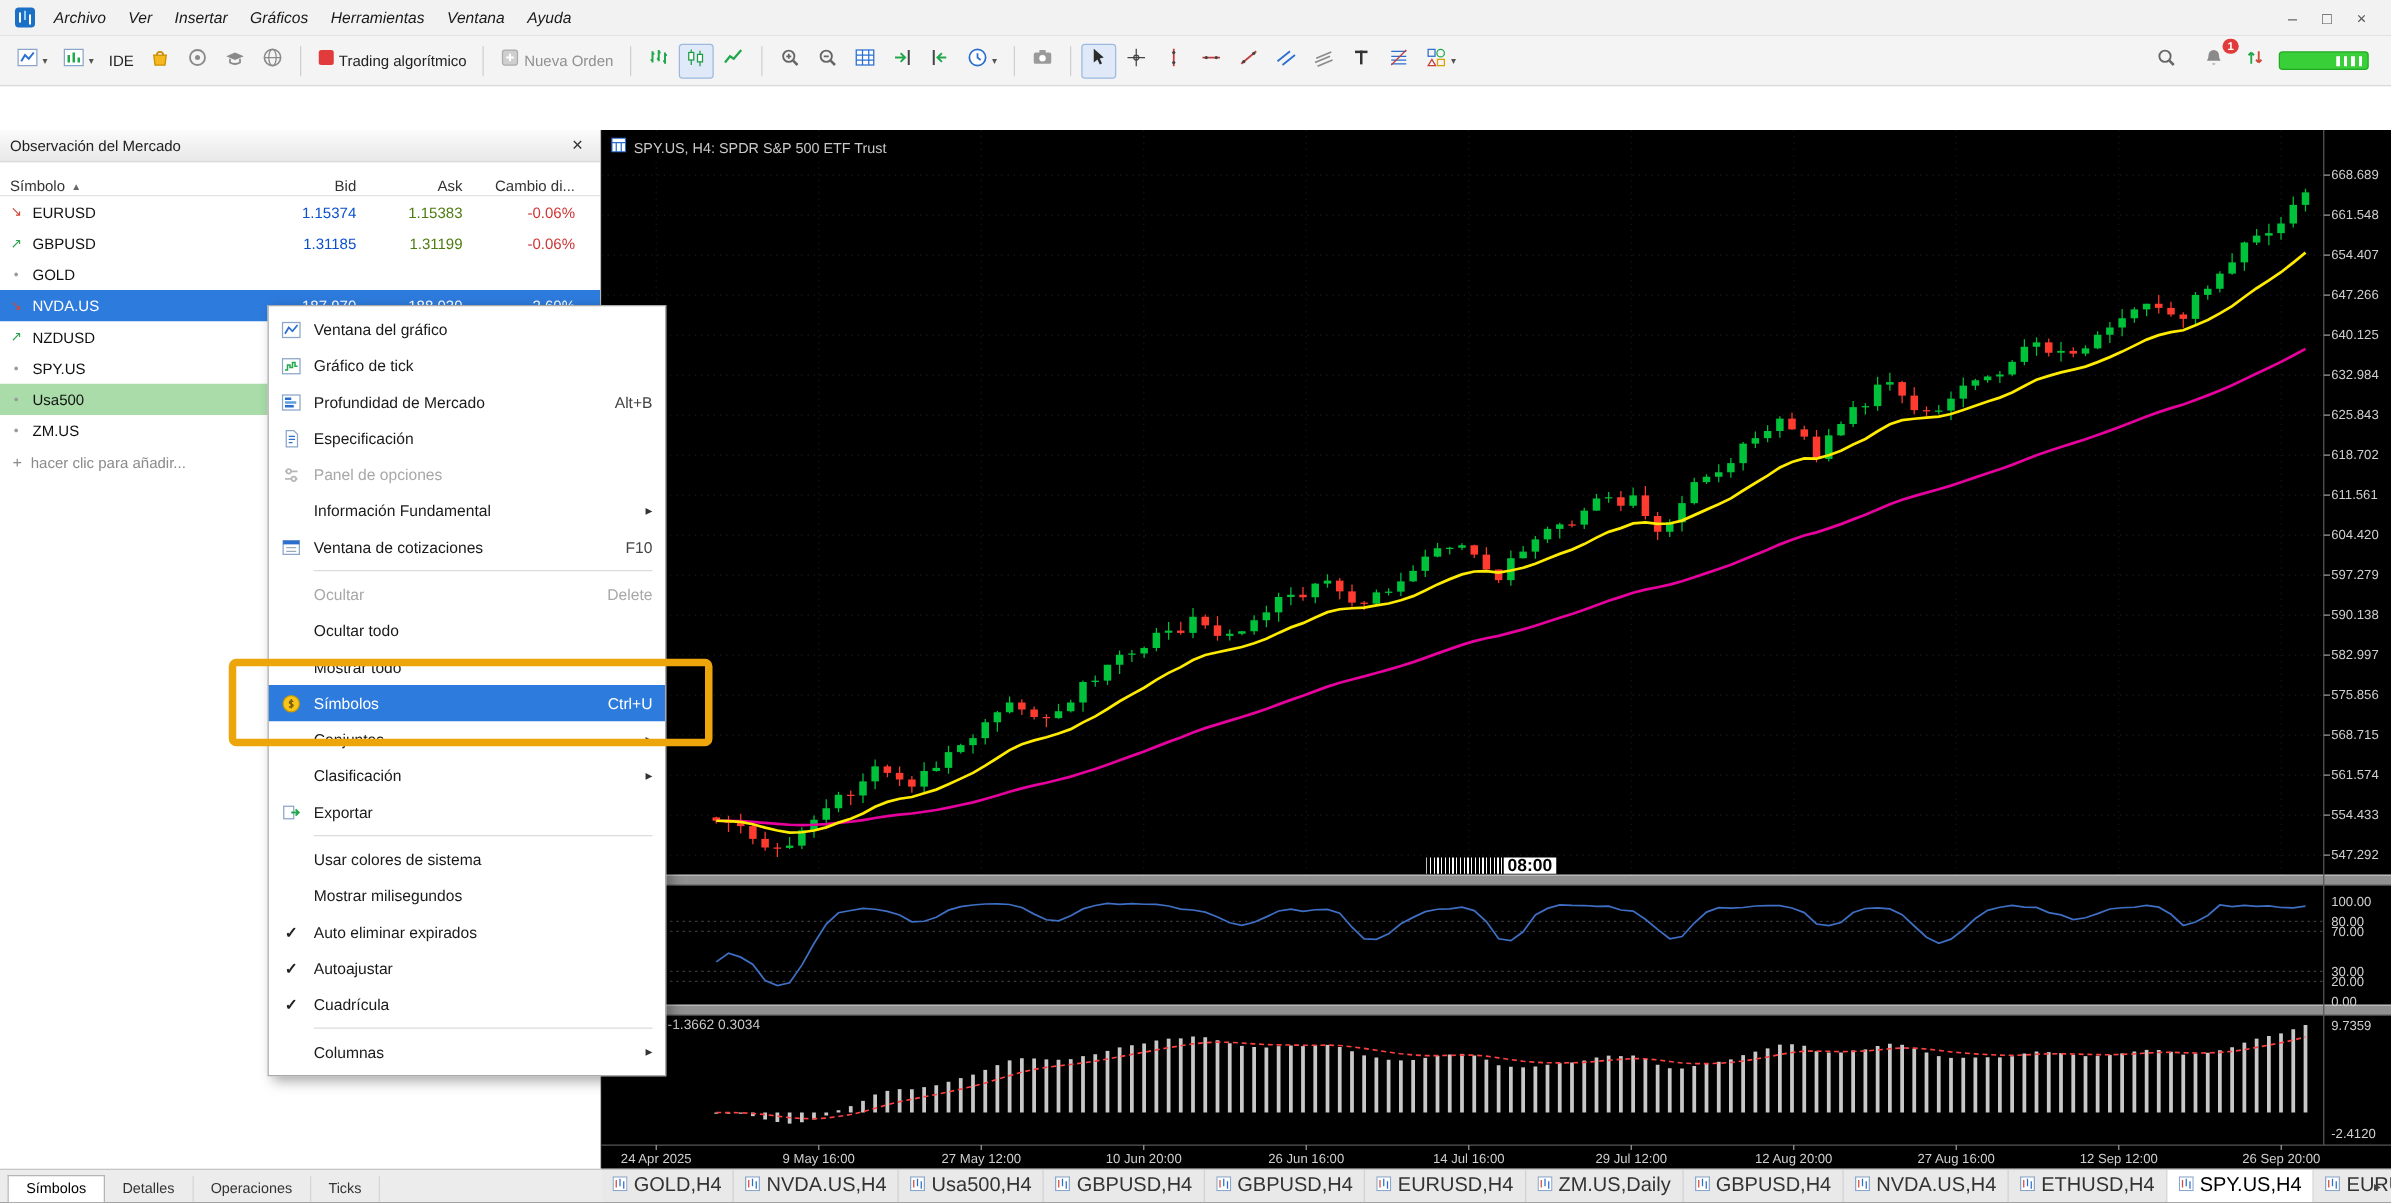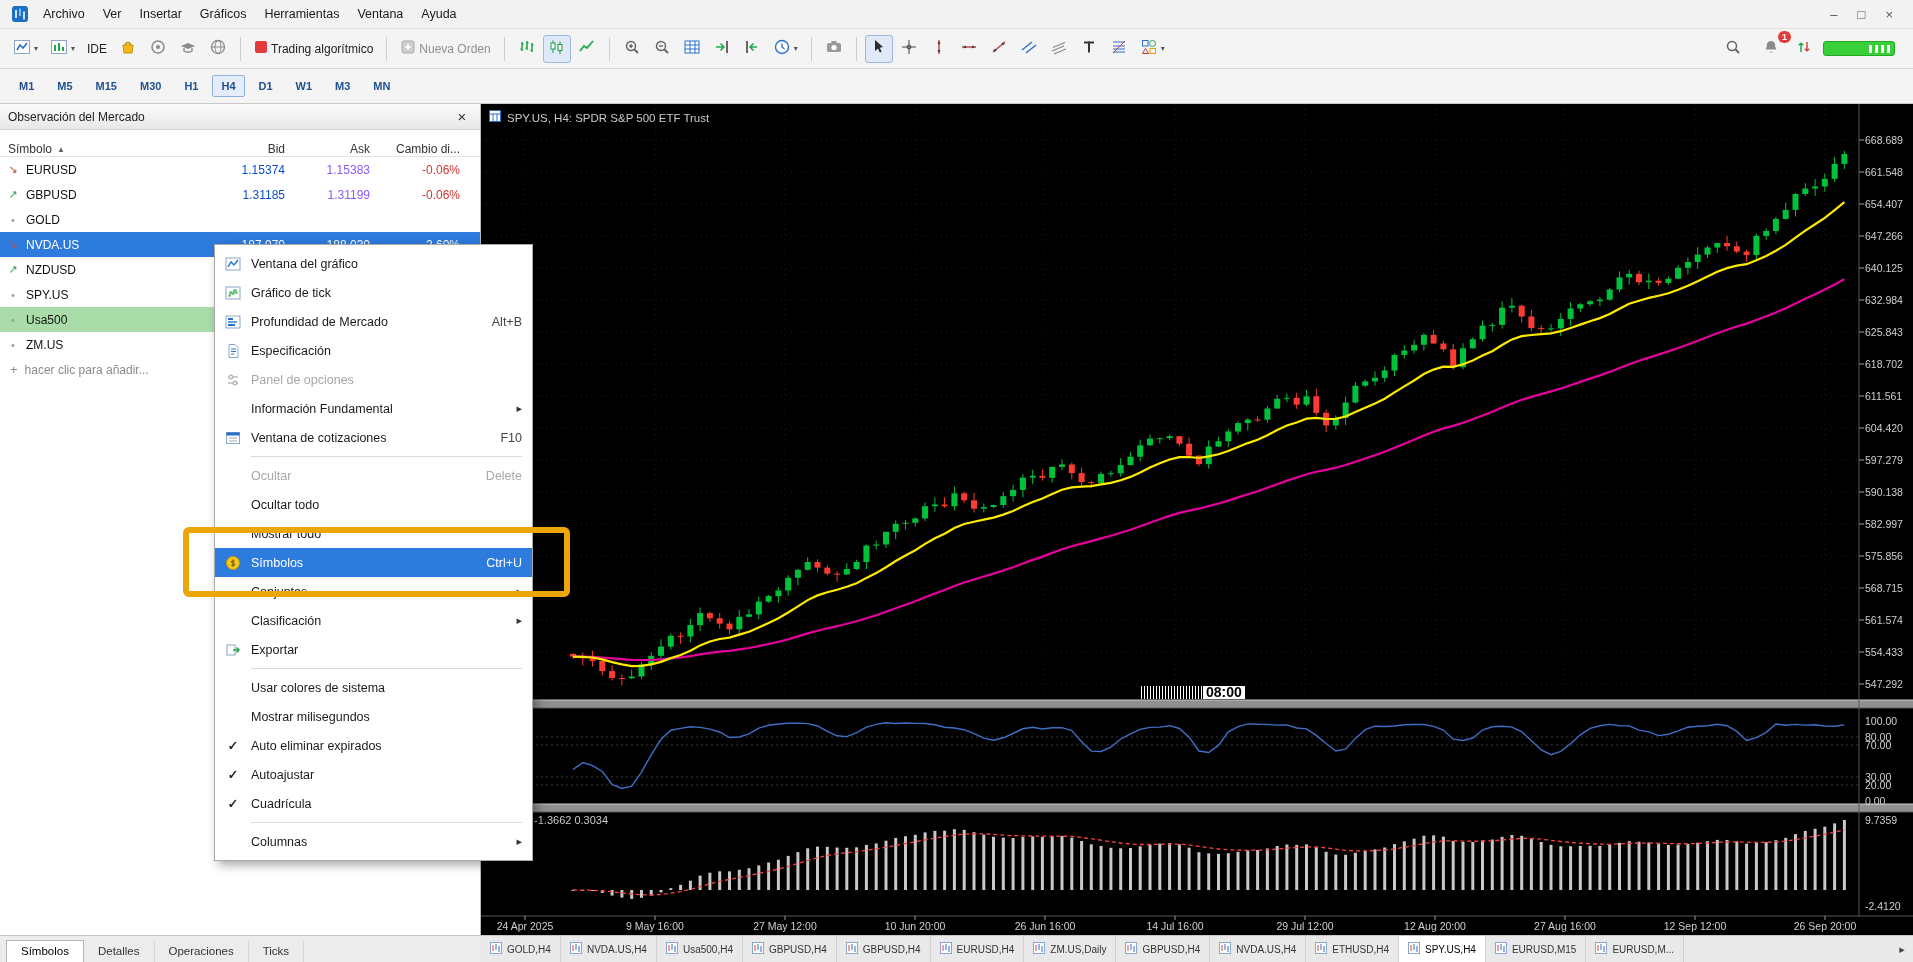--- a/index.html
+++ b/index.html
@@ -41,21 +41,21 @@
   .mwc-sym{width:190px;padding-left:8px;display:flex;align-items:center;gap:5px}
   .sort-arrow{font-size:8px;color:#666}
   .mwc-bid{width:95px;text-align:right}
   .mwc-ask{width:85px;text-align:right}
   .mwc-chg{width:100px;text-align:right;padding-right:10px}
   .mw-row{height:25px;display:flex;align-items:center;font-size:12px}
   .mw-ic{width:26px;text-align:center;font-size:11px}
   .tr-up{color:#2da44e}.tr-down{color:#d04a3a}.tr-dot{color:#9a9a9a}
   .mw-sym{width:164px;color:#111}
   .mw-bid{width:95px;text-align:right;color:#0b50cc}
-  .mw-ask{width:85px;text-align:right;color:#8b5cf6}
+  .mw-ask{width:85px;text-align:right;color:#4d7c0f}
   .mw-chg{width:100px;text-align:right;color:#cf3434;padding-right:10px}
   .mw-row.selected{background:#2d7bdd}
   .mw-row.selected .mw-sym,.mw-row.selected .mw-bid,.mw-row.selected .mw-ask,.mw-row.selected .mw-chg{color:#fff}
   .mw-row.group{background:#a9dca9}
   #mw-hint{height:25px;display:flex;align-items:center;color:#8a8a8a;font-size:12px;padding-left:10px;gap:7px}
   #mw-hint .plus{color:#8a8a8a;font-size:13px}
 
   
   #chart-panel{position:absolute;left:481px;top:104px;width:1432px;height:831px;background:#000}
   #chart-svg{position:absolute;left:0;top:0}
@@ -65,21 +65,21 @@
   #ind2-label{position:absolute;left:6px;top:710px;font-size:11px;color:#c9c9c9;z-index:3}
   #time-marker{position:absolute;left:660px;top:582px;height:13px;display:flex;z-index:3}
   #tm-bars{width:62px;background:repeating-linear-gradient(90deg,#fff 0,#fff 1px,#000 1px,#000 3px)}
   #tm-label{background:#fff;color:#000;font-size:14px;padding:0 3px;line-height:13px;font-weight:bold}
 
   
   #bottom-tabs{position:absolute;left:0;top:935px;width:481px;height:27px;background:#ececec;border-top:1px solid #c6c6c6;display:flex;align-items:flex-end;padding-left:6px}
   .btab{font-size:11.5px;color:#333;padding:4px 14px 5px;border-right:1px solid #d5d5d5}
   .btab.active{background:#fff;border:1px solid #b5b5b5;border-bottom:none;color:#000}
   #chart-tabs{position:absolute;left:481px;top:935px;width:1432px;height:27px;background:#e9e9e9;border-top:1px solid #c6c6c6;display:flex;align-items:stretch;overflow:hidden;padding-right:22px}
-  .ctab{display:flex;align-items:center;gap:5px;padding:12px 9px;font-size:10px;color:#333;border-right:1px solid #d2d2d2;white-space:nowrap}
+  .ctab{display:flex;align-items:center;gap:5px;padding:12px 9px;font-size:16px;color:#333;border-right:1px solid #d2d2d2;white-space:nowrap}
   .ctab.active{background:#fff;color:#000}
   #ctab-scroll{position:absolute;right:2px;top:1px;width:18px;height:25px;display:flex;align-items:center;justify-content:center;color:#444;font-size:11px}
 
   
   #context-menu{position:absolute;left:214px;top:244px;width:319px;background:#fff;border:1px solid #a9a9a9;box-shadow:4px 4px 10px rgba(0,0,0,.35);padding:4px 0;z-index:40;font-size:12.5px;color:#1a1a1a}
   .cm-item{height:29px;display:flex;align-items:center;padding-right:10px}
   .cm-gutter{width:36px;display:flex;align-items:center;justify-content:center;font-weight:bold;color:#222;flex:0 0 36px}
   .cm-label{flex:1;white-space:nowrap}
   .cm-short{color:#444;}
   .cm-sub{color:#333;margin-left:18px;font-size:11px}
@@ -98,21 +98,21 @@
 
   <div id="menubar">
     <span id="mt-logo">
       <svg width="18" height="18" viewBox="0 0 18 18">
           <rect x="1" y="1" width="16" height="16" rx="3" fill="#1b6fc4"></rect>
           <line x1="5" y1="5" x2="5" y2="13" stroke="#fff" stroke-width="1.6"></line>
           <line x1="9" y1="3.5" x2="9" y2="11" stroke="#8fd0ff" stroke-width="1.6"></line>
           <line x1="13" y1="6.5" x2="13" y2="14.5" stroke="#fff" stroke-width="1.6"></line>
         </svg>
     </span>
-    <div id="menu-items" style="display: flex;">
+    <div id="menu-items" style="display: flex; font-style: italic;">
         <div class="menu-item">Archivo</div>
         <div class="menu-item">Ver</div>
         <div class="menu-item">Insertar</div>
         <div class="menu-item">Gráficos</div>
         <div class="menu-item">Herramientas</div>
         <div class="menu-item">Ventana</div>
         <div class="menu-item">Ayuda</div>
       </div>
     <div id="win-controls">
       <span>–</span>
@@ -356,32 +356,20 @@
       <span><svg width="18" height="18" viewBox="0 0 18 18">
             <path d="M6 14V5M6 5L3.8 7.2M6 5l2.2 2.2" stroke="#22a84c" fill="none" stroke-width="1.5"></path>
             <path d="M12 4v9m0 0l-2.2-2.2M12 13l2.2-2.2" stroke="#d04a3a" fill="none" stroke-width="1.5"></path>
           </svg></span>
       <div id="conn-pill">
           <span class="bars"></span>
         </div>
     </div>
   </div>
 
-  <div id="tfbar">
-      <div class="tf">M1</div>
-      <div class="tf">M5</div>
-      <div class="tf">M15</div>
-      <div class="tf">M30</div>
-      <div class="tf">H1</div>
-      <div class="tf active">H4</div>
-      <div class="tf">D1</div>
-      <div class="tf">W1</div>
-      <div class="tf">M3</div>
-      <div class="tf">MN</div>
-    </div>
 
   <div id="market-watch">
     <div id="mw-header">
       <span>Observación del Mercado</span>
       <span id="mw-close">×</span>
     </div>
     <div id="mw-cols">
       <span class="mwc-sym">
         <span>Símbolo</span>
         <span class="sort-arrow">▲</span>

